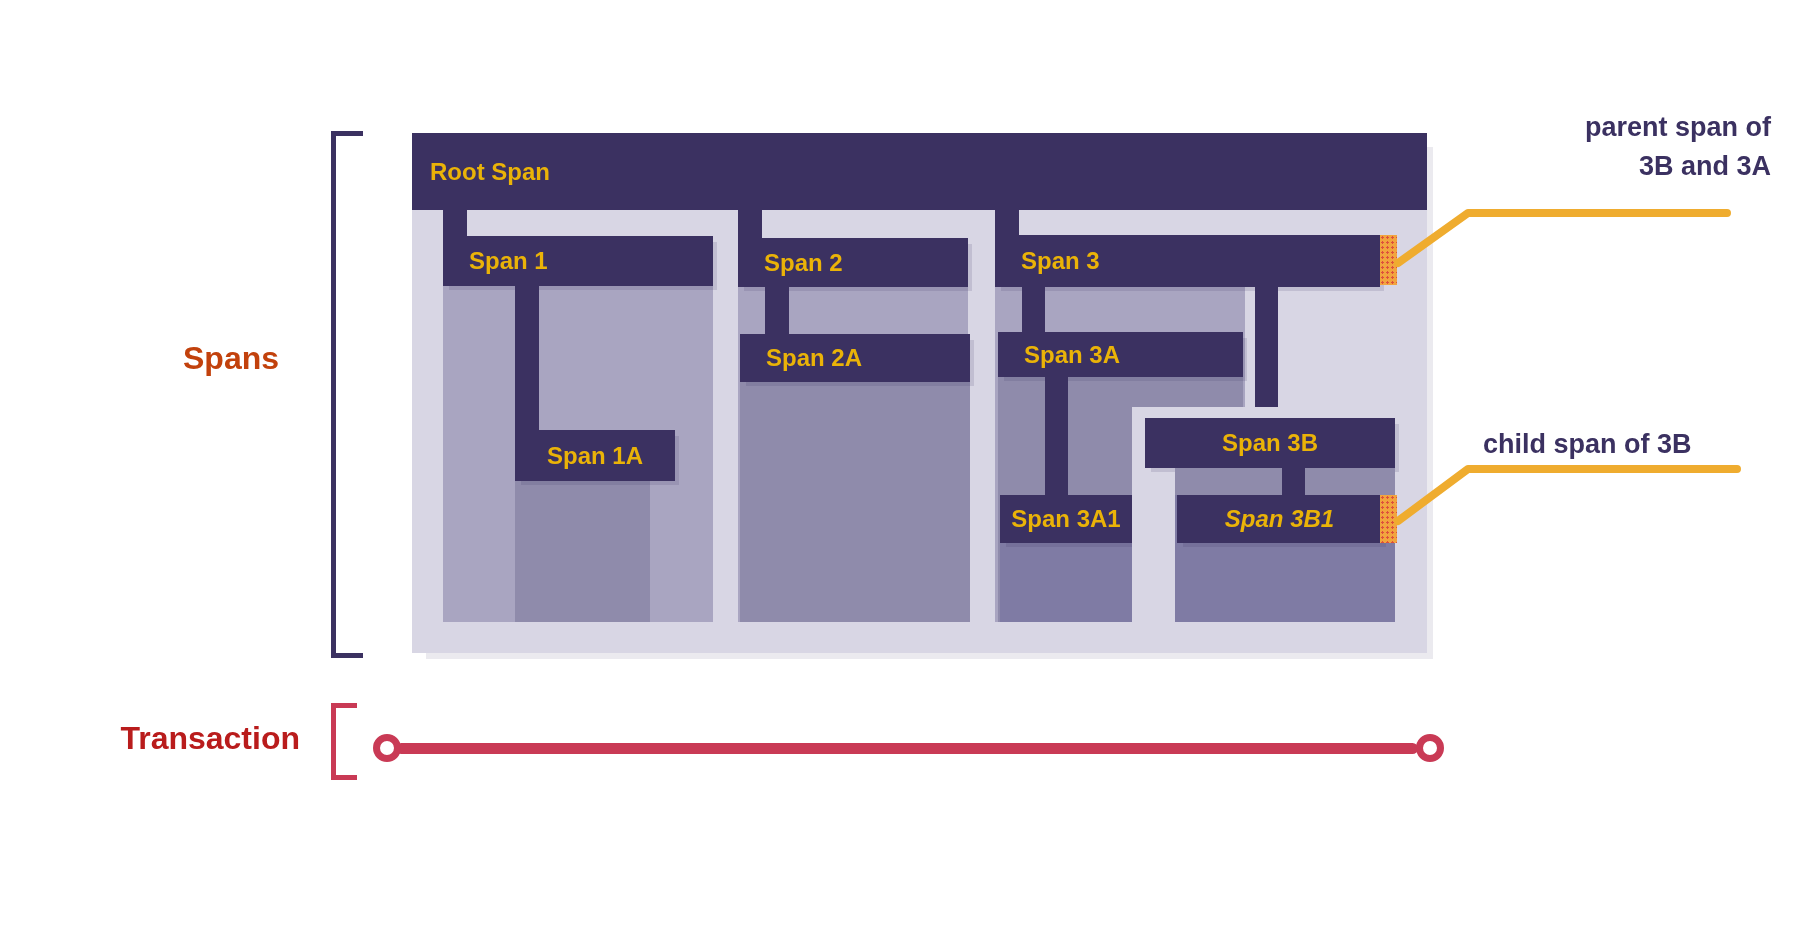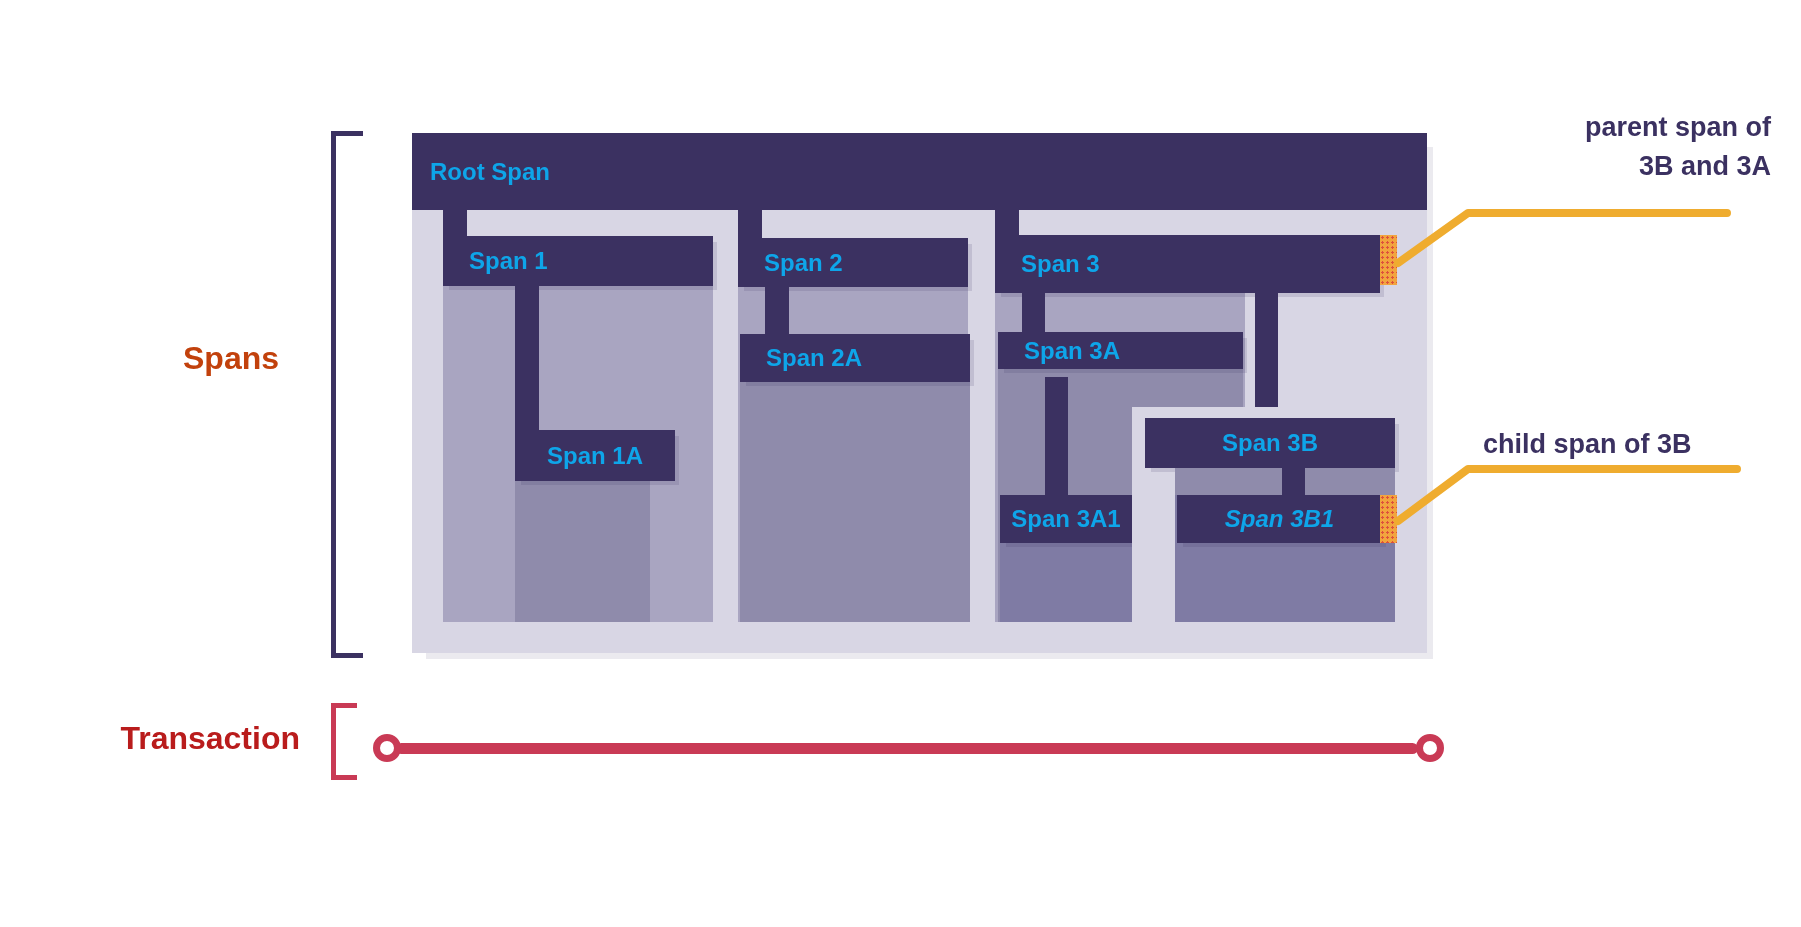--- a/index.html
+++ b/index.html
@@ -9,21 +9,21 @@
   }
   .abs{position:absolute;box-sizing:border-box;}
   
   .panel{background:#d8d6e4;box-shadow:10px 10px 0 -4px rgba(59,49,97,0.10);}
   .l1{background:#a9a5c1;}
   .l2{background:#8f8bab;}
   .l3{background:#7f7ba4;}
   .light{background:#d8d6e4;}
   
   .bar{
-    background:#3b3161;color:#0ea5e9;font-size:24px;
+    background:#3b3161;color:#eab308;font-size:24px;
     display:flex;align-items:center;padding-left:26px;
     box-shadow:5px 5px 0 -1px rgba(59,49,97,0.14);
   }
   .bar.centered{justify-content:center;padding-left:0;}
   .bar.rootpad{padding-left:18px;}
   .conn{background:#3b3161;}
   .marker{
     background-color:#f2a43e;
     background-image:radial-gradient(#dd4f3b 1.1px, transparent 1.2px);
     background-size:5px 5px;
@@ -80,28 +80,28 @@
 
   <div class="abs bar" style="left:738px;top:238px;width:230px;height:49px;">
     <span>Span 2</span>
   </div>
   <div class="abs conn" style="left:765px;top:287px;width:24px;height:47px;"></div>
   <div class="abs l2" style="left:740px;top:334px;width:230px;height:288px;"></div>
   <div class="abs bar" style="left:740px;top:334px;width:230px;height:48px;">
     <span>Span 2A</span>
   </div>
 
-  <div class="abs bar" style="left:995px;top:235px;width:385px;height:58px;">
+  <div class="abs bar" style="left:995px;top:235px;width:385px;height:52px;">
     <span>Span 3</span>
   </div>
   <div class="abs marker" style="left:1380px;top:235px;width:17px;height:50px;"></div>
 
   <div class="abs conn" style="left:1022px;top:285px;width:23px;height:47px;"></div>
   <div class="abs l2" style="left:998px;top:332px;width:245px;height:290px;"></div>
-  <div class="abs bar" style="left:998px;top:332px;width:245px;height:37px;">
+  <div class="abs bar" style="left:998px;top:332px;width:245px;height:45px;">
     <span>Span 3A</span>
   </div>
   <div class="abs conn" style="left:1045px;top:377px;width:23px;height:118px;"></div>
   <div class="abs l3" style="left:1000px;top:495px;width:132px;height:127px;"></div>
   <div class="abs bar centered" style="left:1000px;top:495px;width:132px;height:48px;">
     <span>Span 3A1</span>
   </div>
 
   <div class="abs conn" style="left:1255px;top:285px;width:23px;height:133px;"></div>
   <div class="abs light" style="left:1132px;top:407px;width:263px;height:12px;"></div>

